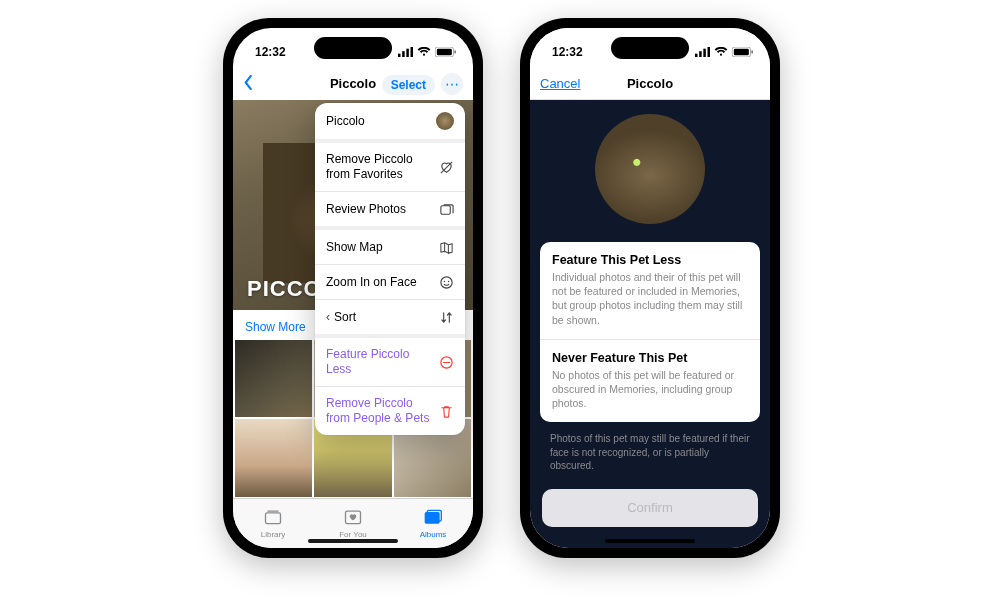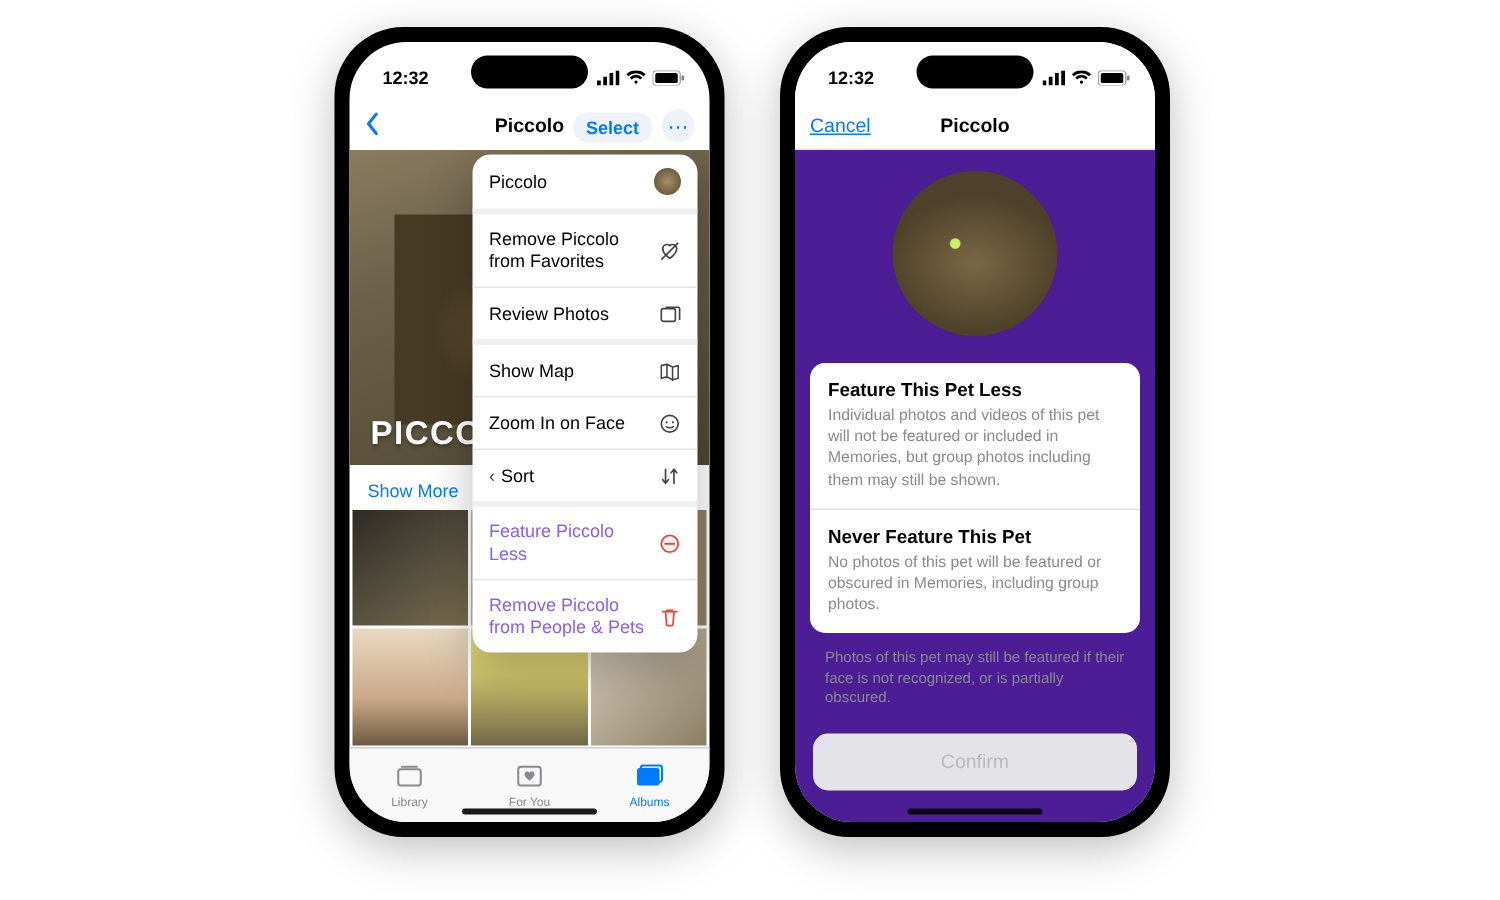--- a/index.html
+++ b/index.html
@@ -110,21 +110,21 @@
   .menu .row .lbl{ line-height:1.25; }
   .menu .row.red .lbl{ color:#8b5cf6; }
   .menu .row.red .mi{ color:#ff3b30; }
   .avatar{ width:18px;height:18px;border-radius:50%;
     background:radial-gradient(circle at 50% 50%,#a78f66 0%,#5e4e33 90%);}
   .mi{ width:16px; height:16px; color:#444; flex-shrink:0; display:flex; align-items:center; justify-content:center;}
   .mi svg{width:15px;height:15px;display:block;}
   .chev-l{ color:#444; margin-right:4px;}
 
   
-  .sheet-back { background:#4c1d95; flex:1; display:flex; flex-direction:column; }
+  .sheet-back { background:#0f172a; flex:1; display:flex; flex-direction:column; }
   .pet-circle{
     width:110px;height:110px;border-radius:50%; margin:14px auto 18px;
     background:
       radial-gradient(circle at 38% 44%, #c9f06a 0 3px, transparent 4px),
       radial-gradient(ellipse 70px 54px at 50% 56%, #7b6748 0%, #4e4029 85%),
       radial-gradient(ellipse 14px 26px at 26% 16%, #5d4d33 0%, transparent 78%),
       radial-gradient(ellipse 14px 26px at 74% 16%, #5d4d33 0%, transparent 78%),
       #4a3e2a;
   }
   .card{
@@ -338,21 +338,21 @@
       <span class="cancel">Cancel</span>
       <span class="title">Piccolo</span>
     </div>
 
     <div class="sheet-back">
       <div class="pet-circle"></div>
 
       <div class="card">
         <div class="opt">
           <div class="t">Feature This Pet Less</div>
-          <div class="d">Individual photos and videos of this pet will not be featured or included in Memories, but group photos including them may still be shown.</div>
+          <div class="d">Individual photos and their of this pet will not be featured or included in Memories, but group photos including them may still be shown.</div>
         </div>
         <div class="opt">
           <div class="t">Never Feature This Pet</div>
           <div class="d">No photos of this pet will be featured or obscured in Memories, including group photos.</div>
         </div>
       </div>
 
       <div class="foot-note">Photos of this pet may still be featured if their face is not recognized, or is partially obscured.</div>
 
       <div class="confirm">Confirm</div>

